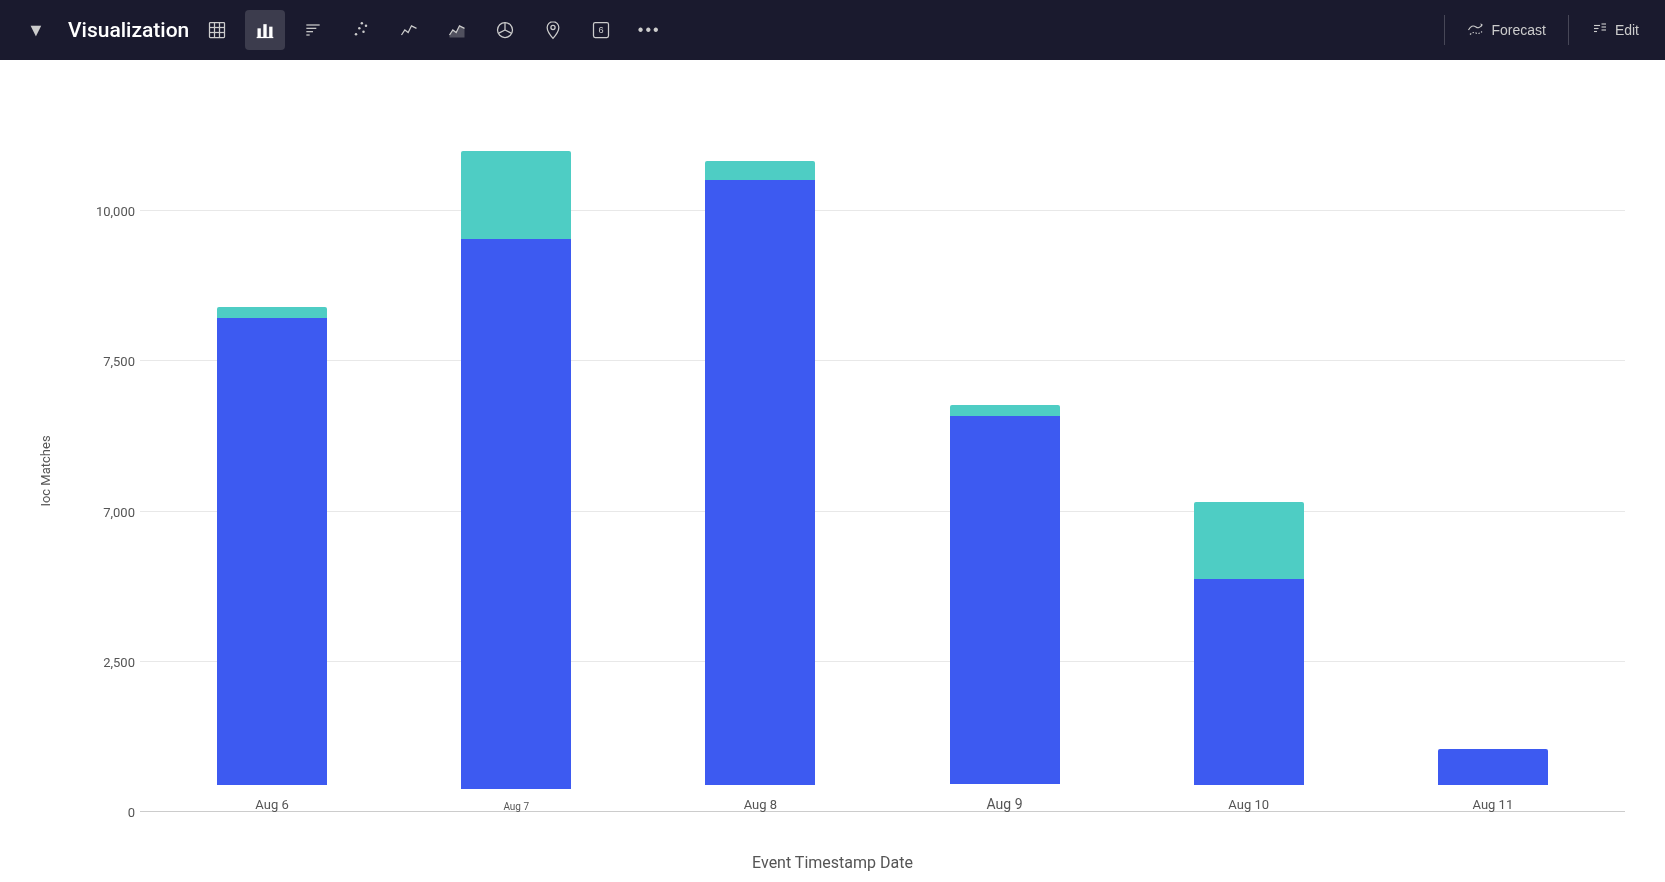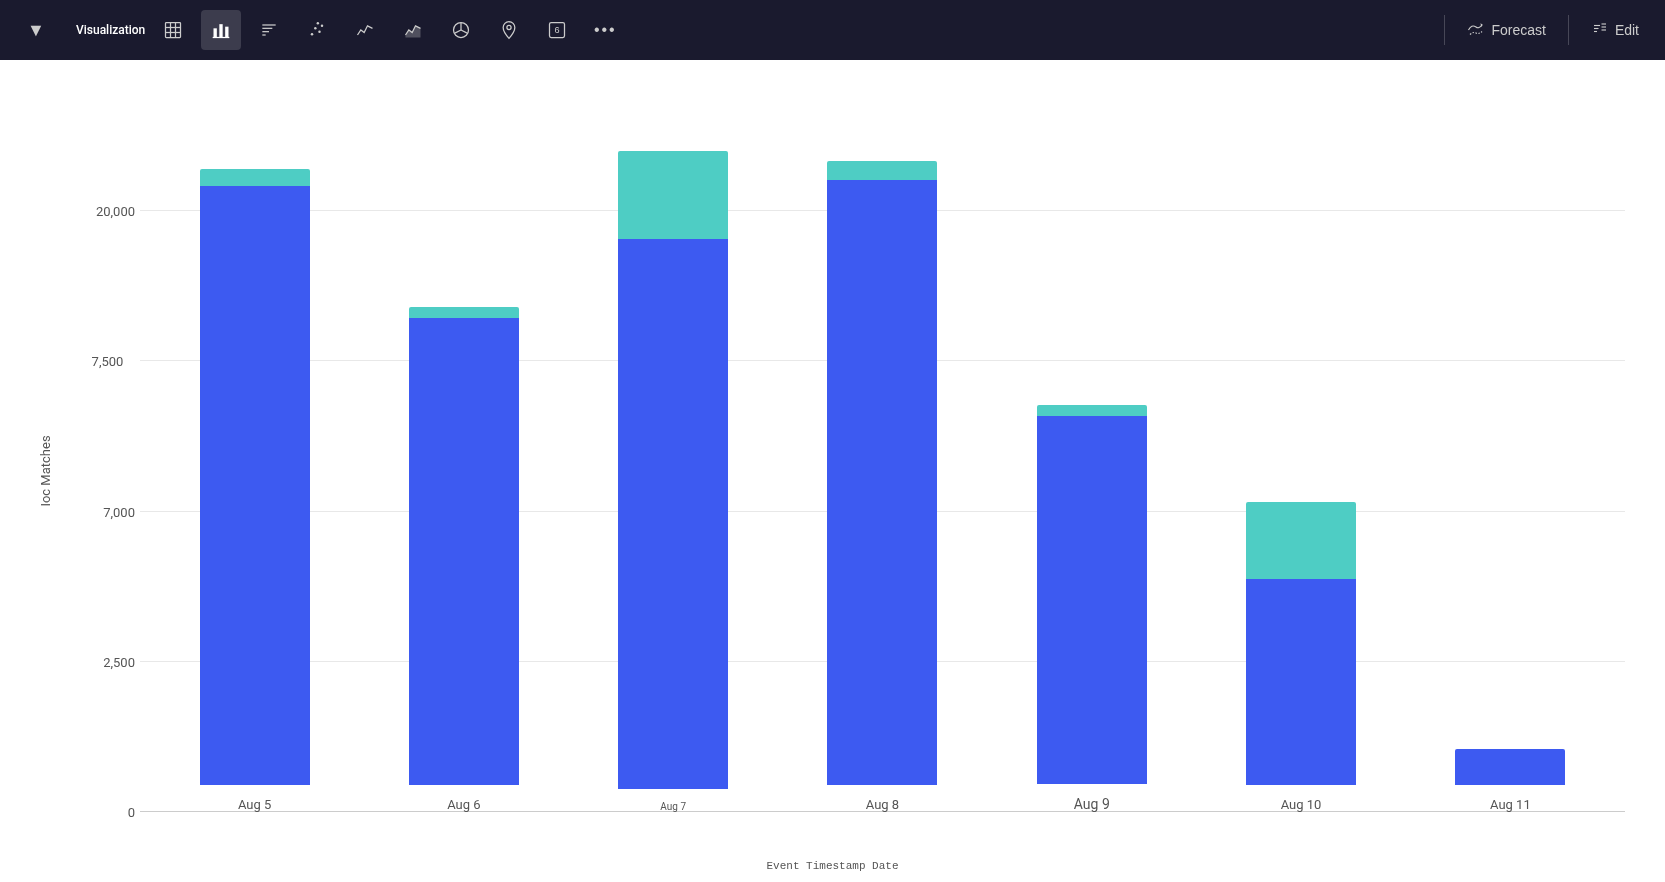--- a/index.html
+++ b/index.html
@@ -21,23 +21,23 @@
       gap: 4px;
     }
     .toolbar-left {
       display: flex;
       align-items: center;
       gap: 8px;
       flex: 1;
     }
     .toolbar-title {
       color: #ffffff;
-      font-size: 12px;
+      font-size: 21px;
       font-weight: 500;
-      margin-left: 12px;
+      margin-left: 4px;
     }
     .toolbar-icon-btn {
       display: flex;
       align-items: center;
       justify-content: center;
       width: 40px;
       height: 40px;
       border-radius: 4px;
       cursor: pointer;
       color: #cccccc;
@@ -228,52 +228,45 @@
       </svg>
       <span>Edit</span>
     </button>
   </div>
 </div>
 
 <div class="chart-container">
 
   <div style="position:absolute; left:10px; top:50%; transform:translateY(-50%) rotate(-90deg); font-size:13px; color:#555; white-space:nowrap; transform-origin:center center;">Ioc Matches</div>
 
-  <div style="position:absolute; bottom:10px; left:50%; transform:translateX(-50%); font-size:11px; color:#555;font-family:Liberation Mono, monospace;">Event Timestamp Date</div>
+  <div style="position:absolute; bottom:10px; left:50%; transform:translateX(-50%); font-size:16px; color:#555;">Event Timestamp Date</div>
 
   <div style="position:absolute; left:80px; right:40px; top:30px; bottom:70px;">
 
     <div style="position:absolute; left:0; right:0; top:0; bottom:0;">
 
       <div style="position:absolute; left:60px; right:0; bottom:0; height:1px; background:#cccccc;"></div>
 
       <div style="position:absolute; left:60px; right:0; bottom:20.8%; height:1px; background:#e8e8e8;"></div>
 
       <div style="position:absolute; left:60px; right:0; bottom:41.6%; height:1px; background:#e8e8e8;"></div>
 
       <div style="position:absolute; left:60px; right:0; bottom:62.5%; height:1px; background:#e8e8e8;"></div>
 
       <div style="position:absolute; left:60px; right:0; bottom:83.3%; height:1px; background:#e8e8e8;"></div>
 
-      <div style="position:absolute; left:0; width:55px; bottom:calc(83.3% - 8px); text-align:right; font-size:13px; color:#555;">20,000</div>
-      <div style="position:absolute; left:0; width:55px; bottom:calc(62.5% - 8px); text-align:center; font-size:13px; color:#555;">7,500</div>
+      <div style="position:absolute; left:0; width:55px; bottom:calc(83.3% - 8px); text-align:right; font-size:13px; color:#555;">10,000</div>
+      <div style="position:absolute; left:0; width:55px; bottom:calc(62.5% - 8px); text-align:right; font-size:13px; color:#555;">7,500</div>
       <div style="position:absolute; left:0; width:55px; bottom:calc(41.6% - 8px); text-align:right; font-size:13px; color:#555;">7,000</div>
       <div style="position:absolute; left:0; width:55px; bottom:calc(20.8% - 8px); text-align:right; font-size:13px; color:#555;">2,500</div>
       <div style="position:absolute; left:0; width:55px; bottom:calc(0% - 8px); text-align:right; font-size:13px; color:#555;">0</div>
     </div>
 
     <div style="position:absolute; left:60px; right:0; top:0; bottom:0; display:flex; align-items:flex-end; justify-content:space-around; padding:0 10px;">
 
-      <div class="bar-group" style="display:flex;flex-direction:column;align-items:center;flex:1;max-width:150px;">
-        <div class="bar-stack" style="width:110px;display:flex;flex-direction:column;align-items:stretch;">
-          <div class="bar-segment-top" style="height:calc(300/12000 * 660px); background:#4ecdc4; min-height:2px; border-radius:2px 2px 0 0;"></div>
-          <div class="bar-segment-bottom" style="height:calc(10900/12000 * 660px); background:#3d5af1;"></div>
-        </div>
-        <div style="margin-top:12px; font-size:13px; color:#555; text-align:center;">Aug 5</div>
-      </div>
 
       <div class="bar-group" style="display:flex;flex-direction:column;align-items:center;flex:1;max-width:150px;">
         <div class="bar-stack" style="width:110px;display:flex;flex-direction:column;align-items:stretch;">
           <div class="bar-segment-top" style="height:calc(200/12000 * 660px); background:#4ecdc4; min-height:2px; border-radius:2px 2px 0 0;"></div>
           <div class="bar-segment-bottom" style="height:calc(8500/12000 * 660px); background:#3d5af1;"></div>
         </div>
         <div style="margin-top:12px; font-size:13px; color:#555; text-align:center;">Aug 6</div>
       </div>
 
       <div class="bar-group" style="display:flex;flex-direction:column;align-items:center;flex:1;max-width:150px;">

